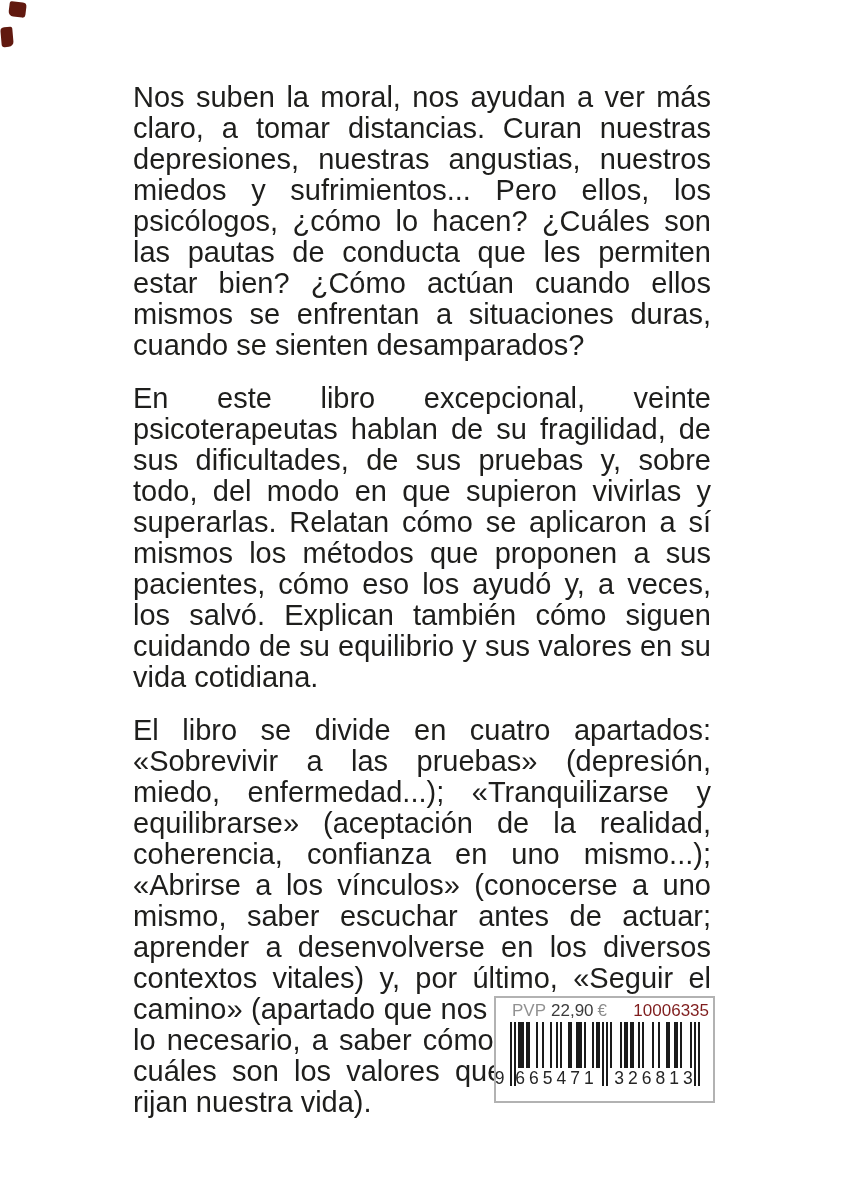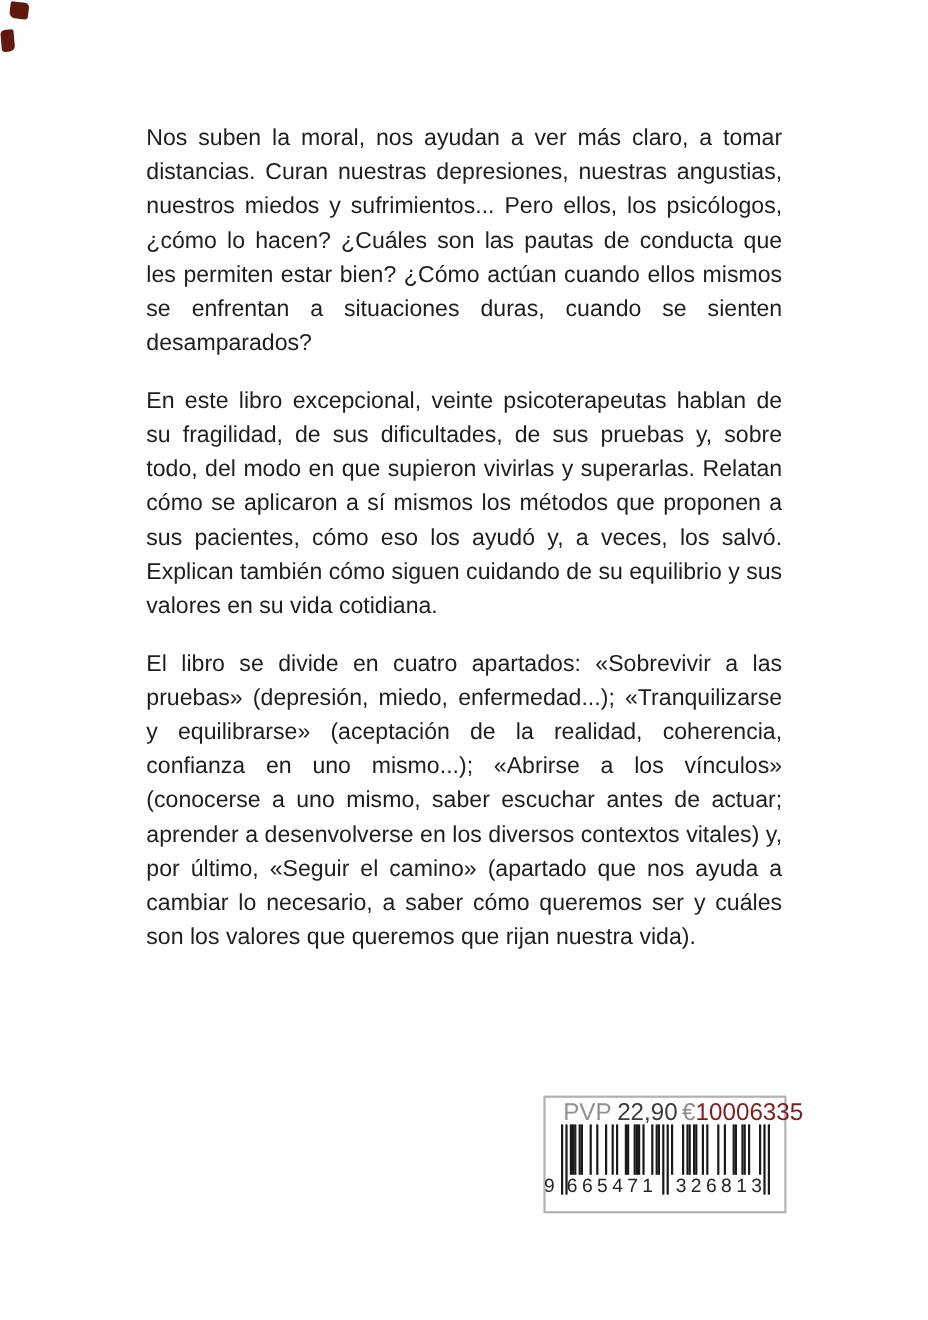--- a/index.html
+++ b/index.html
@@ -28,44 +28,43 @@
     left: 1px; top: 27px; width: 12px; height: 20px;
     border-radius: 4px 2px 5px 3px;
     transform: rotate(-5deg);
   }
   .synopsis {
     position: absolute;
     left: 133px;
     top: 82px;
     width: 578px;
     color: #1e1e1c;
-    font-size: 21px;
+    font-size: 29px;
     line-height: 31px;
     text-align: justify;
-    margin-top: 28px;
   }
   .synopsis p {
     margin: 0 0 22px 0;
   }
   .barcode-box {
     position: absolute;
     left: 494px;
     top: 996px;
     width: 221px;
     height: 107px;
     border: 2px solid #b2b2b2;
     box-sizing: border-box;
     background: #ffffff;
   }
   .price-row {
     display: flex;
     justify-content: space-between;
     align-items: baseline;
-    padding: 3px 24px 0 16px;
-    font-size: 22px;
+    padding: 3px 4px 0 16px;
+    font-size: 17px;
     line-height: 20px;
     white-space: nowrap;
   }
   .pvp-label { color: #919191; }
   .price-amount { color: #3b3b3b; margin-left: 5px; }
   .euro-sign { color: #8c8c8c; margin-left: 4px; }
   .code-number { color: #7f1d1d; }
   .bars-wrap {
     position: relative;
     width: 190px;

